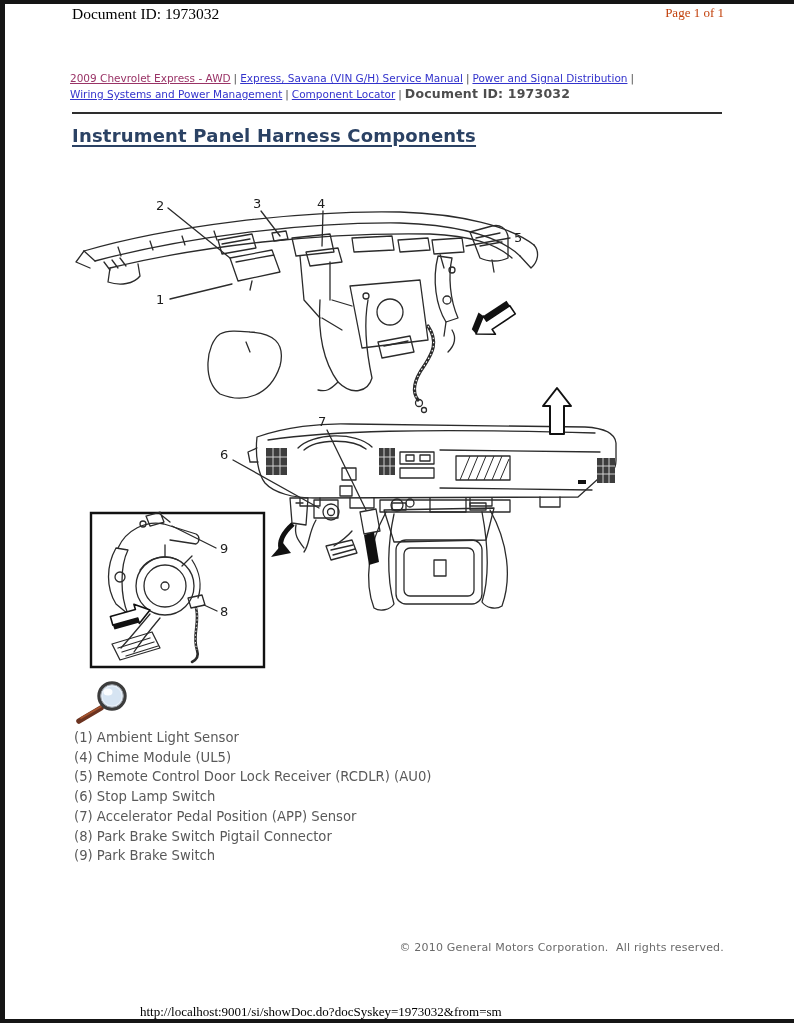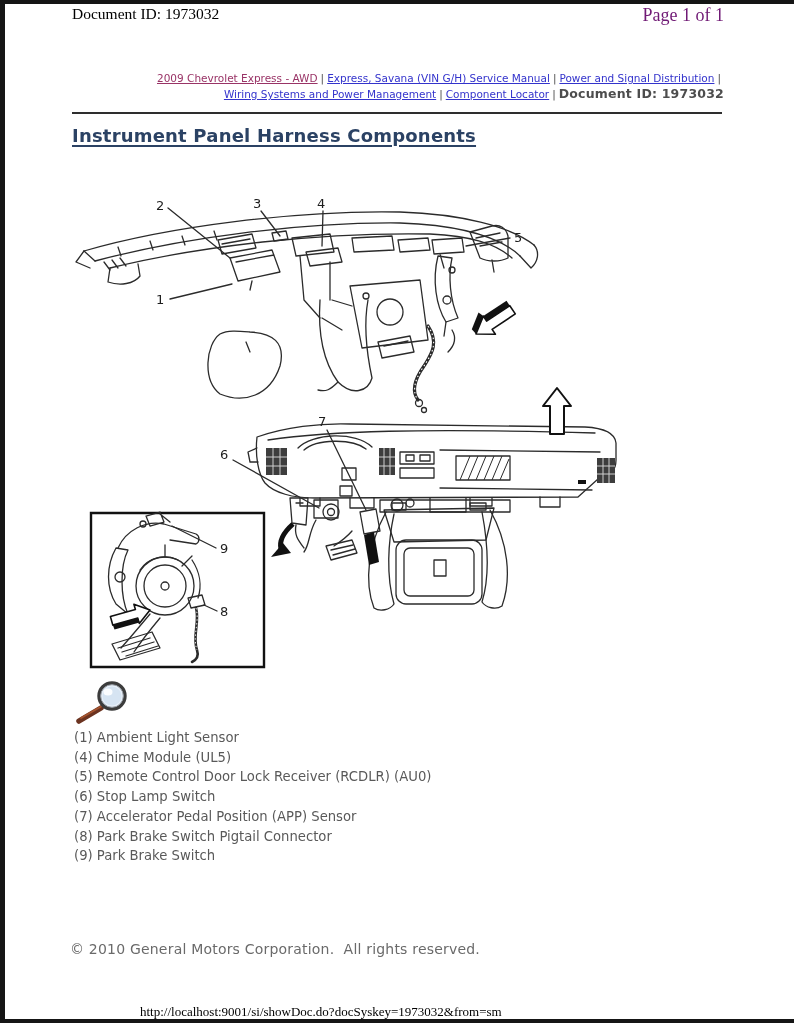--- a/index.html
+++ b/index.html
@@ -8,43 +8,43 @@
   .abs{position:absolute;}
 
   
   .bar{position:absolute;background:#151515;z-index:40;}
   .bar-top{left:0;top:0;width:794px;height:4px;}
   .bar-left{left:0;top:0;width:5px;height:1023px;}
   .bar-bottom{left:0;top:1019px;width:794px;height:4px;}
 
   
   .ph-left{left:72px;top:5px;font-size:15.5px;color:#000;}
-  .ph-right{right:70px;top:5px;font-size:18px;color:#701a75;}
+  .ph-right{right:70px;top:5px;font-size:13px;color:#c2410c;}
 
   
-  .breadcrumb{left:70px;right:70px;top:71px;text-align:right;font-size:10.5px;line-height:15px;color:#4d4d4d;}
+  .breadcrumb{left:70px;right:62px;top:71px;text-align:left;font-size:10.5px;line-height:15px;color:#4d4d4d;}
   .bc-line{white-space:nowrap;}
   .breadcrumb a{color:#3333cc;text-decoration:underline;cursor:pointer;}
   .breadcrumb a.visited{color:#993366;}
   .bc-sep{color:#4d4d4d;padding:0 3px;}
   .bc-current{font-weight:bold;font-size:12.5px;color:#4d4d4d;letter-spacing:.2px;}
 
   .rule{left:72px;top:112px;width:650px;height:2px;background:#2e2e2e;}
 
   .page-title{left:72px;top:125px;font-size:18px;font-weight:bold;color:#2b4264;
     text-decoration:underline;text-decoration-thickness:2px;text-underline-offset:3px;letter-spacing:.2px;margin:0;}
 
   .figure{left:60px;top:180px;}
   .figure path,.figure line,.figure rect,.figure circle,.figure ellipse,.figure polygon,.figure polyline{vector-effect:non-scaling-stroke;}
   .ln{fill:none;stroke:#2b2b2b;stroke-width:1.3;stroke-linecap:round;stroke-linejoin:round;}
   .callout{font-size:13px;fill:#1d1d1d;font-family:"DejaVu Sans",sans-serif;}
 
   .legend{left:74px;top:728px;font-size:13.2px;line-height:19.7px;color:#595959;}
 
-  .copyright{left:70px;right:70px;top:941px;text-align:left;font-size:14px;color:#6a6a6a;letter-spacing:.2px;}
+  .copyright{left:70px;right:70px;top:941px;text-align:right;font-size:11px;color:#6a6a6a;letter-spacing:.2px;}
 
   .pf-url{left:140px;top:1004px;font-size:13px;color:#000;white-space:nowrap;}
   .pf-date{right:70px;top:1004px;font-size:15.5px;color:#000;margin-top:34px;}
 </style>
 </head>
 <body>
 
 <div>
 
   <div class="bar bar-top"></div>

